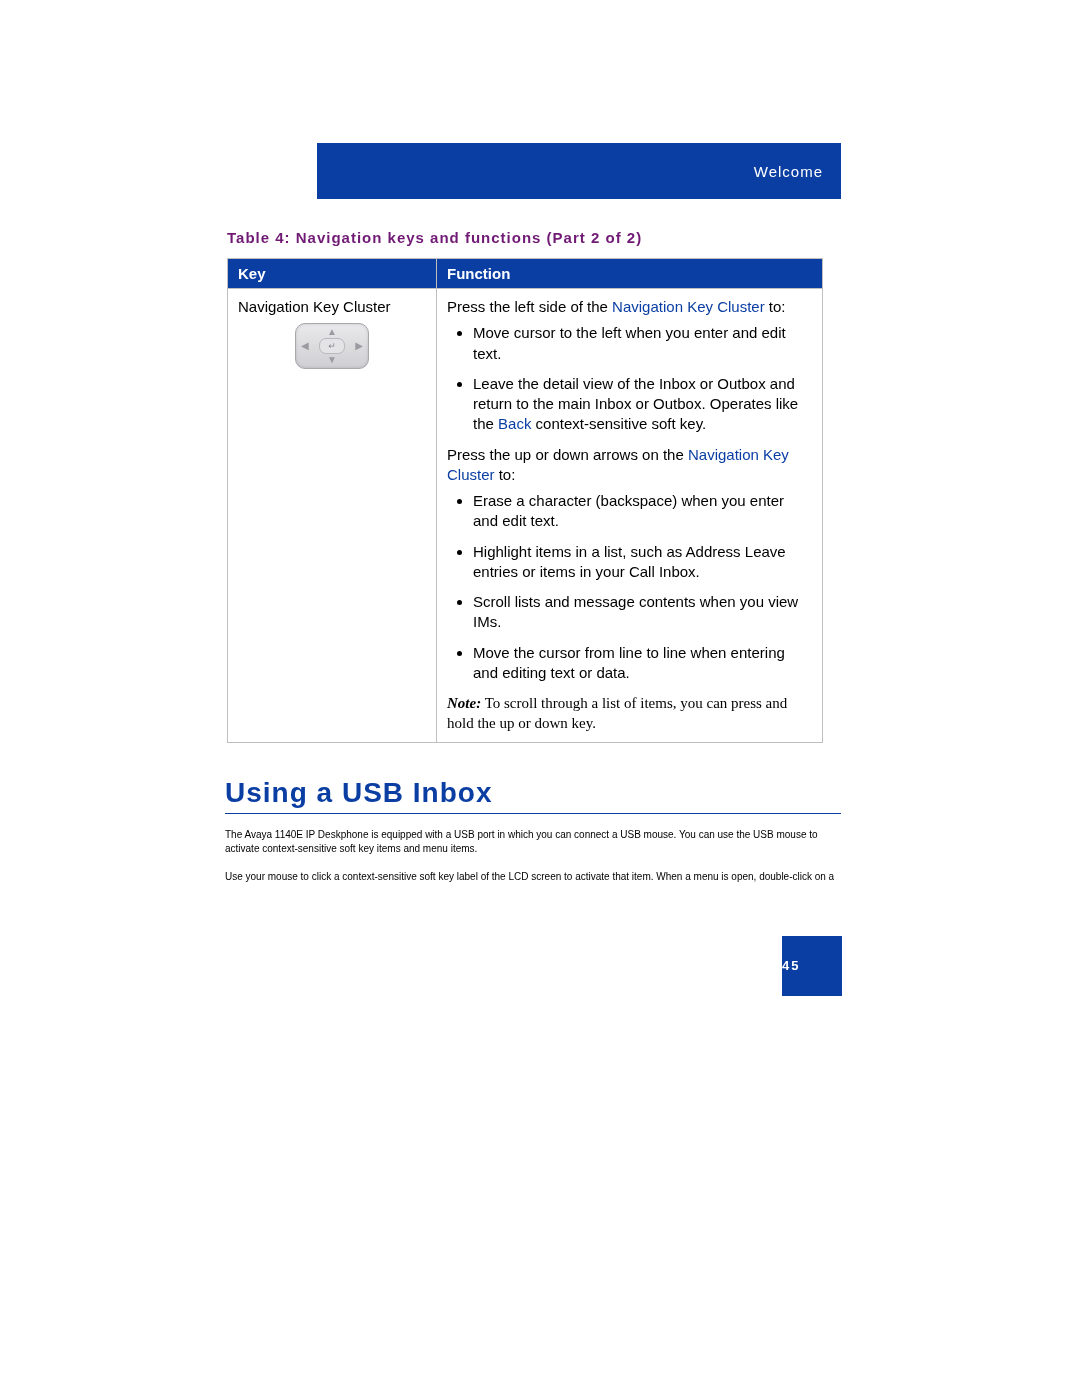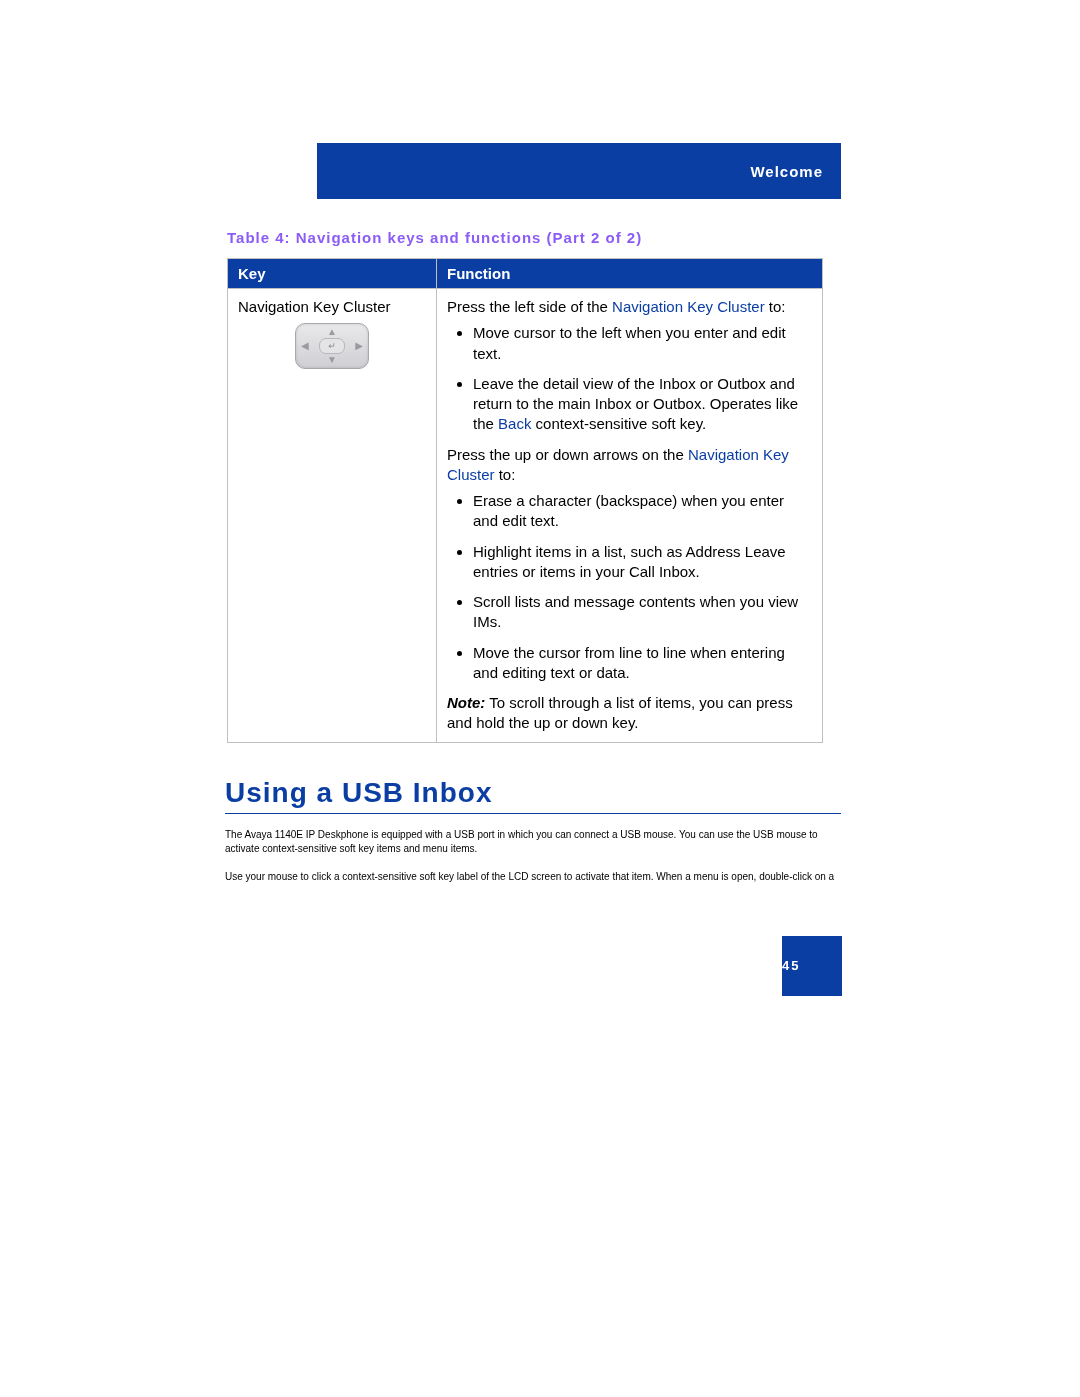--- a/index.html
+++ b/index.html
@@ -15,38 +15,38 @@
     width: 1080px;
     padding: 0;
     box-sizing: border-box;
   }
   .header-bar {
     margin: 143px 0 0 317px;
     width: 524px;
     height: 56px;
     background: #0a3ea3;
     color: #fff;
-    font-weight: bold;
+    font-weight: normal;
     font-size: 15px;
     letter-spacing: 1px;
     display: flex;
     align-items: center;
     justify-content: flex-end;
     padding-right: 18px;
     box-sizing: border-box;
   }
   .content {
     margin-left: 225px;
     width: 616px;
   }
   .table-caption {
     font-weight: bold;
     font-size: 15px;
     letter-spacing: 1px;
-    color: #8b5cf6;
+    color: #701a75;
     margin: 30px 0 12px 2px;
   }
   table.nav {
     border-collapse: collapse;
     width: 596px;
     margin-left: 2px;
   }
   table.nav th {
     background: #0a3ea3;
     color: #fff;
@@ -98,21 +98,21 @@
   }
   .link { color: #0a3ea3; }
   ul.func {
     margin: 6px 0 10px 0;
     padding-left: 26px;
   }
   ul.func li {
     margin-bottom: 10px;
     line-height: 1.35;
   }
-  .note-line { margin-top: 0; }
+  .note-line { margin-top: 0; font-family: Liberation Serif, serif; }
   .note-label { font-style: italic; font-weight: bold; }
   .section-title {
     color: #0a3ea3;
     font-size: 28px;
     font-weight: bold;
     letter-spacing: 1px;
     margin: 34px 0 4px 0;
     padding-bottom: 4px;
     border-bottom: 1px solid #0a3ea3;
     width: 616px;

